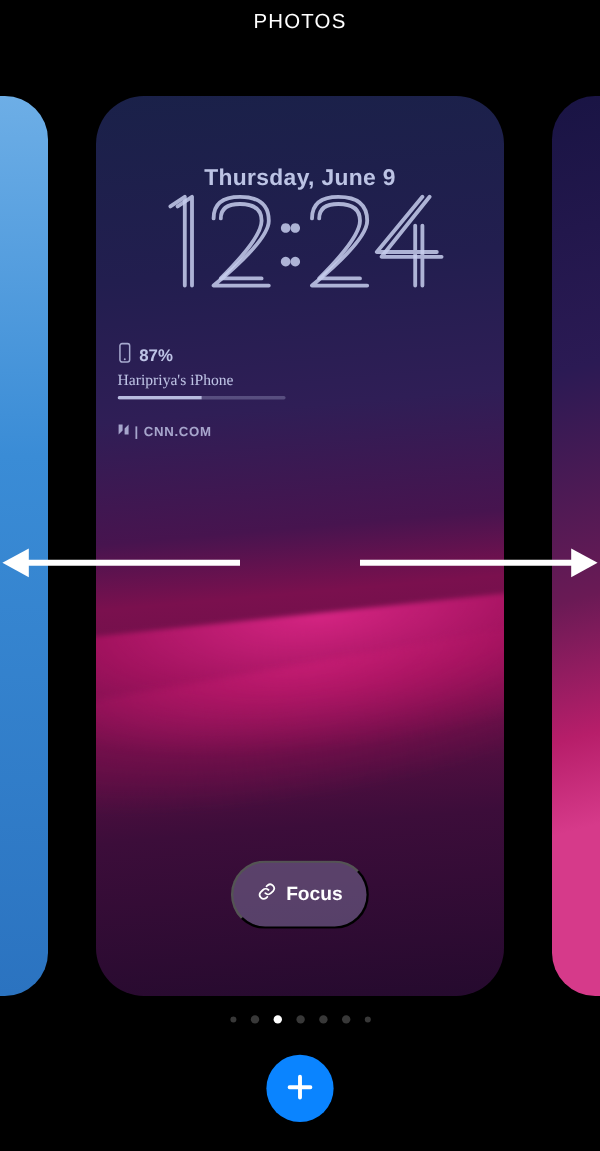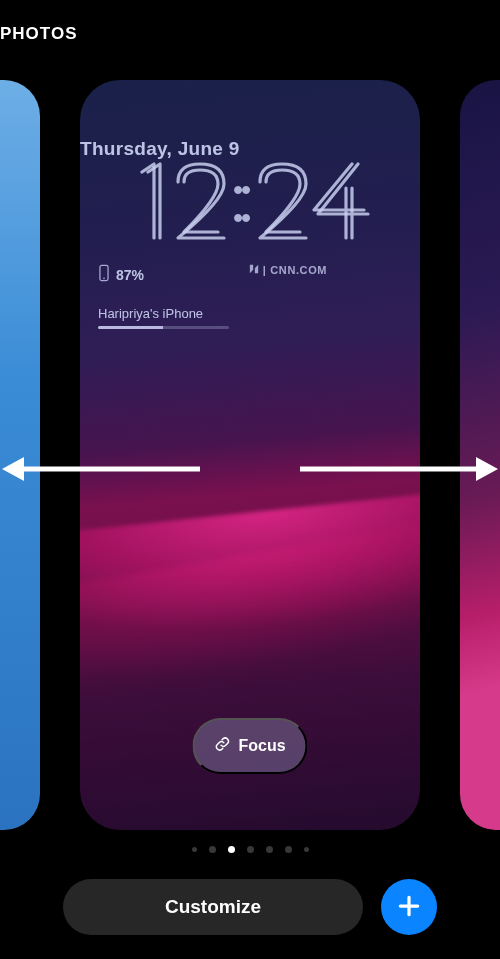--- a/index.html
+++ b/index.html
@@ -1,19 +1,19 @@
 <!DOCTYPE html>
 <html><head>
 <meta charset="utf-8">
 <style>
   * { box-sizing: border-box; margin: 0; padding: 0; }
   html, body { width: 500px; height: 959px; background: #000; font-family: -apple-system, "Helvetica Neue", Helvetica, Arial, sans-serif; overflow: hidden; color: #fff; }
   .screen { position: relative; width: 500px; height: 959px; }
 
-  .title { position: absolute; top: 24px; left: 0; width: 100%; font-size: 17px; font-weight: 700; letter-spacing: 1px; }
+  .title { position: absolute; top: 8px; left: 0; width: 100%; text-align: center; font-size: 17px; font-weight: 400; letter-spacing: 1px; }
 
   
   .peek { position: absolute; top: 80px; width: 80px; height: 750px; border-radius: 36px; overflow: hidden; }
   .peek-left { left: -40px; background: linear-gradient(180deg, #6daee6 0%, #3a8cd6 40%, #2b73c0 100%); }
   .peek-right { right: -40px; background: linear-gradient(165deg, #191444 0%, #2b1a54 30%, #6a1a55 55%, #b71e6a 70%, #d63a8a 80%); }
 
   
   .card {
     position: absolute; left: 80px; top: 80px; width: 340px; height: 750px;
     border-radius: 40px; overflow: hidden;
@@ -27,31 +27,31 @@
     pointer-events:none;
   }
   .wave2 {
     position:absolute; left:-80px; top:470px; width:560px; height:260px;
     background: radial-gradient(ellipse 480px 150px at 50% 0%, rgba(210,30,120,.55) 0%, rgba(160,15,90,.35) 45%, rgba(80,10,60,0) 75%);
     transform: rotate(-10deg);
     filter: blur(3px);
     pointer-events:none;
   }
 
-  .date { position:absolute; top:58px; left:0; width:100%; text-align:left; font-size:19px; font-weight:600; color: rgba(216,224,255,.85); letter-spacing:.3px; }
+  .date { position:absolute; top:58px; left:0; width:100%; text-align:center; font-size:19px; font-weight:600; color: rgba(216,224,255,.85); letter-spacing:.3px; }
 
   .clock { position:absolute; top:78px; left:0; width:100%; text-align:center; }
   .clock svg { width: 260px; height: 90px; opacity:.9; }
 
-  .widgets { position:absolute; top:184px; left:18px; right:18px; display:flex; gap:20px; }
+  .widgets { position:absolute; top:205px; left:18px; right:18px; display:flex; gap:20px;flex-direction:column; }
   .widget-left { width: 46%; }
   .widget-right { width: 54%; }
   .batt-row { display:flex; align-items:center; gap:6px; color: rgba(216,224,255,.85); font-size:14px; font-weight:600; }
   .batt-row svg { width:12px; height:18px; opacity:.85; }
-  .devname { color: rgba(216,224,255,.85); font-size:13px; font-weight:500; margin-top:21px; white-space:nowrap; }
+  .devname { color: rgba(216,224,255,.85); font-size:13px; font-weight:500; margin-top:3px; white-space:nowrap;font-family:Liberation Serif, serif; }
   .bar { height:3px; margin-top:5px; background: rgba(216,224,255,.25); border-radius:2px; overflow:hidden; }
   .bar-fill { height:100%; width:50%; background: rgba(216,224,255,.75); }
 
   .news-src { display:flex; align-items:center; gap:4px; font-size:11px; font-weight:700; letter-spacing:.6px; color: rgba(216,224,255,.7); }
   .news-src svg { width:10px; height:10px; }
   .news-txt { font-size:12px; line-height:1.3; color: rgba(216,224,255,.85); margin-top:2px; }
 
   .focus-pill {
     position:absolute; bottom:56px; left:50%; transform:translateX(-50%);
     display:flex; align-items:center; gap:8px;
@@ -182,21 +182,20 @@
       <div class="dot small"></div>
       <div class="dot"></div>
       <div class="dot active"></div>
       <div class="dot"></div>
       <div class="dot"></div>
       <div class="dot"></div>
       <div class="dot small"></div>
     </div>
 
   <div class="bottom">
-    <button class="customize-btn">Customize</button>
     <button class="add-btn">
       <span>
         <svg viewBox="0 0 24 24">
             <path d="M12 4v16M4 12h16" stroke="#fff" stroke-width="3" stroke-linecap="round"></path>
           </svg>
       </span>
     </button>
   </div>
 
 </div>

